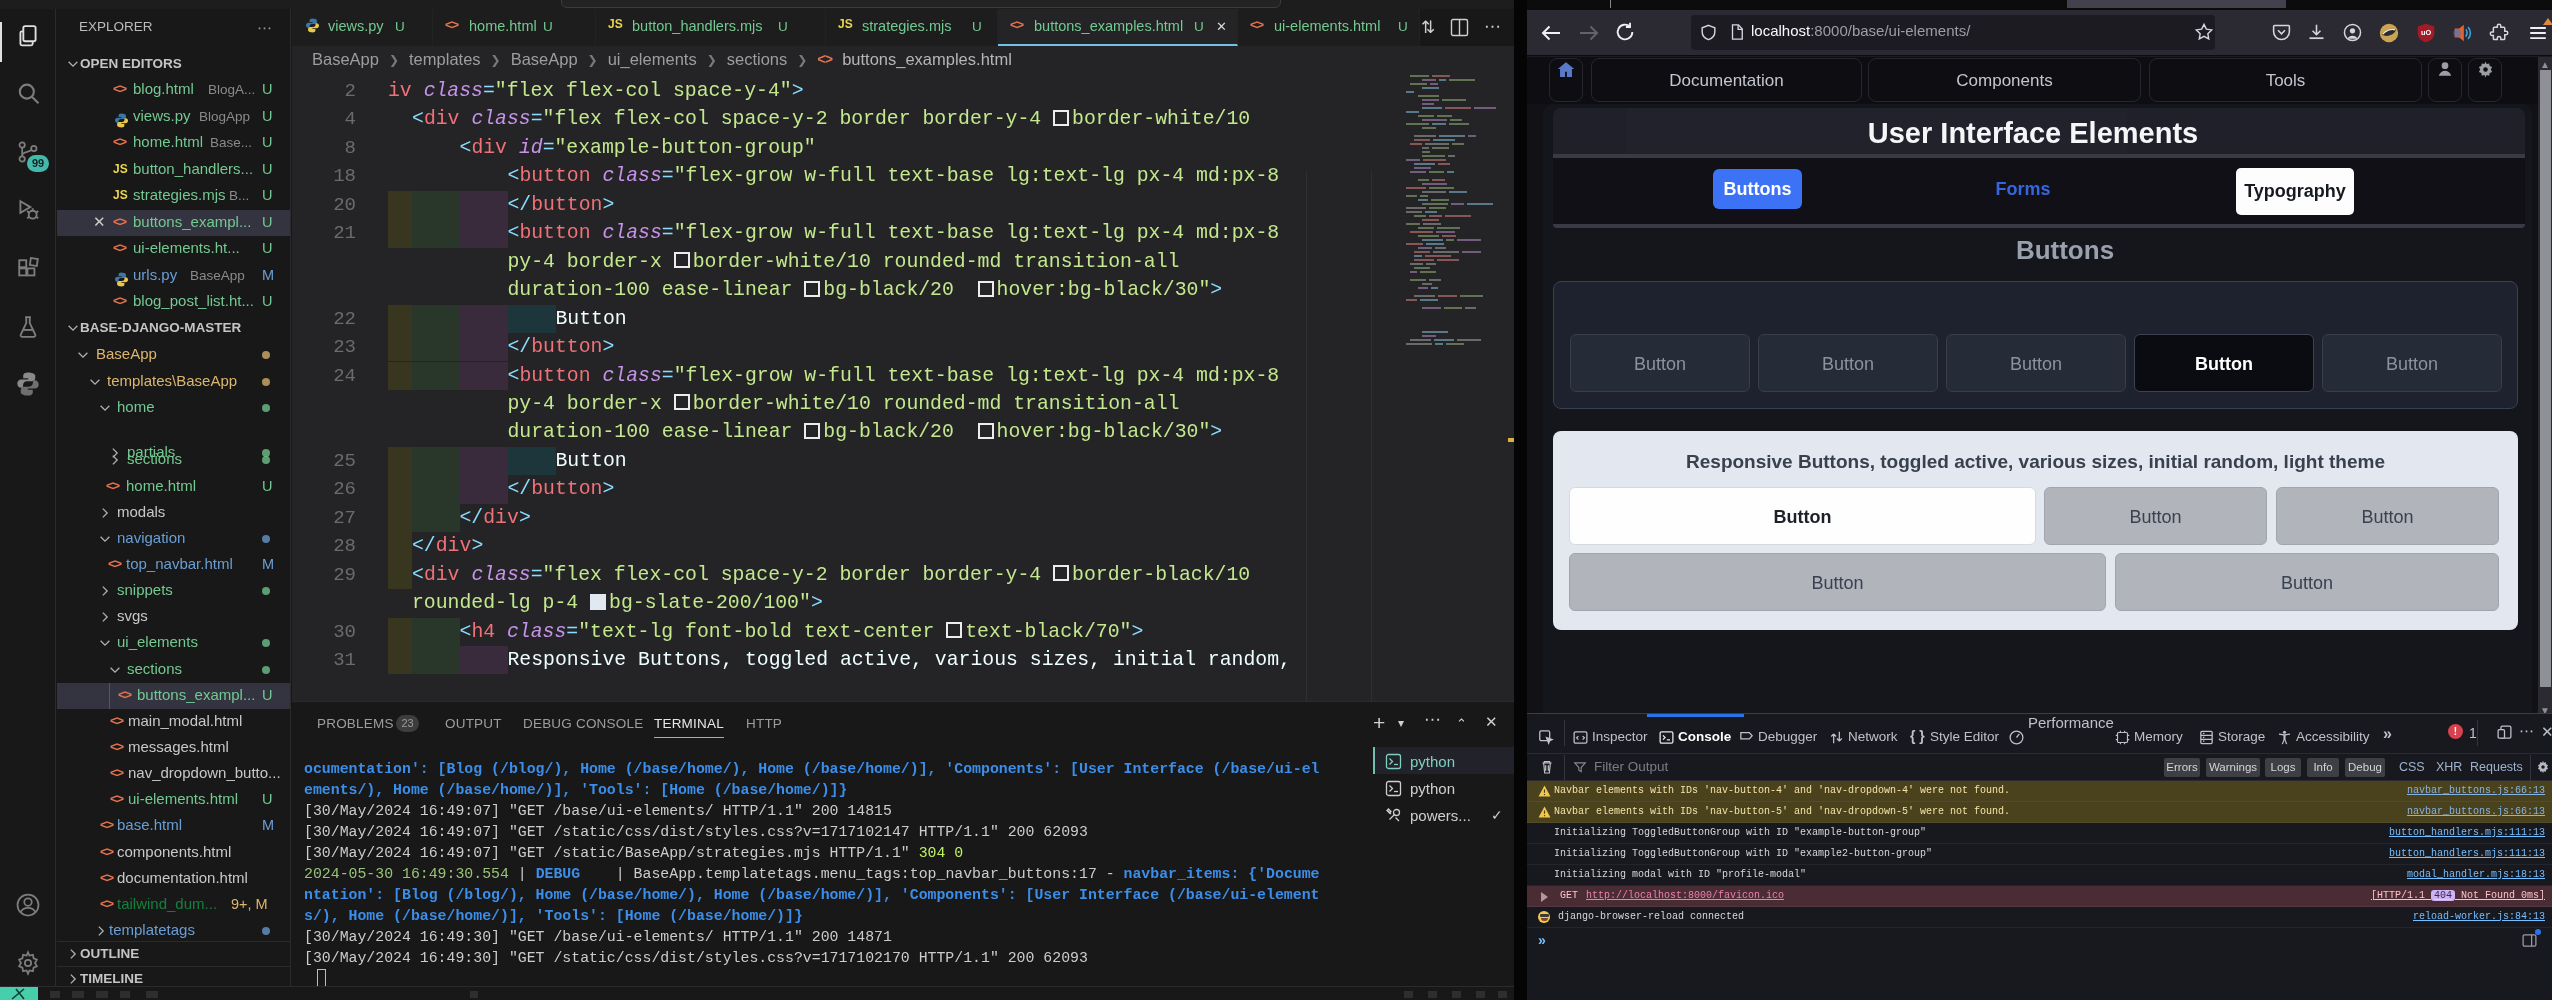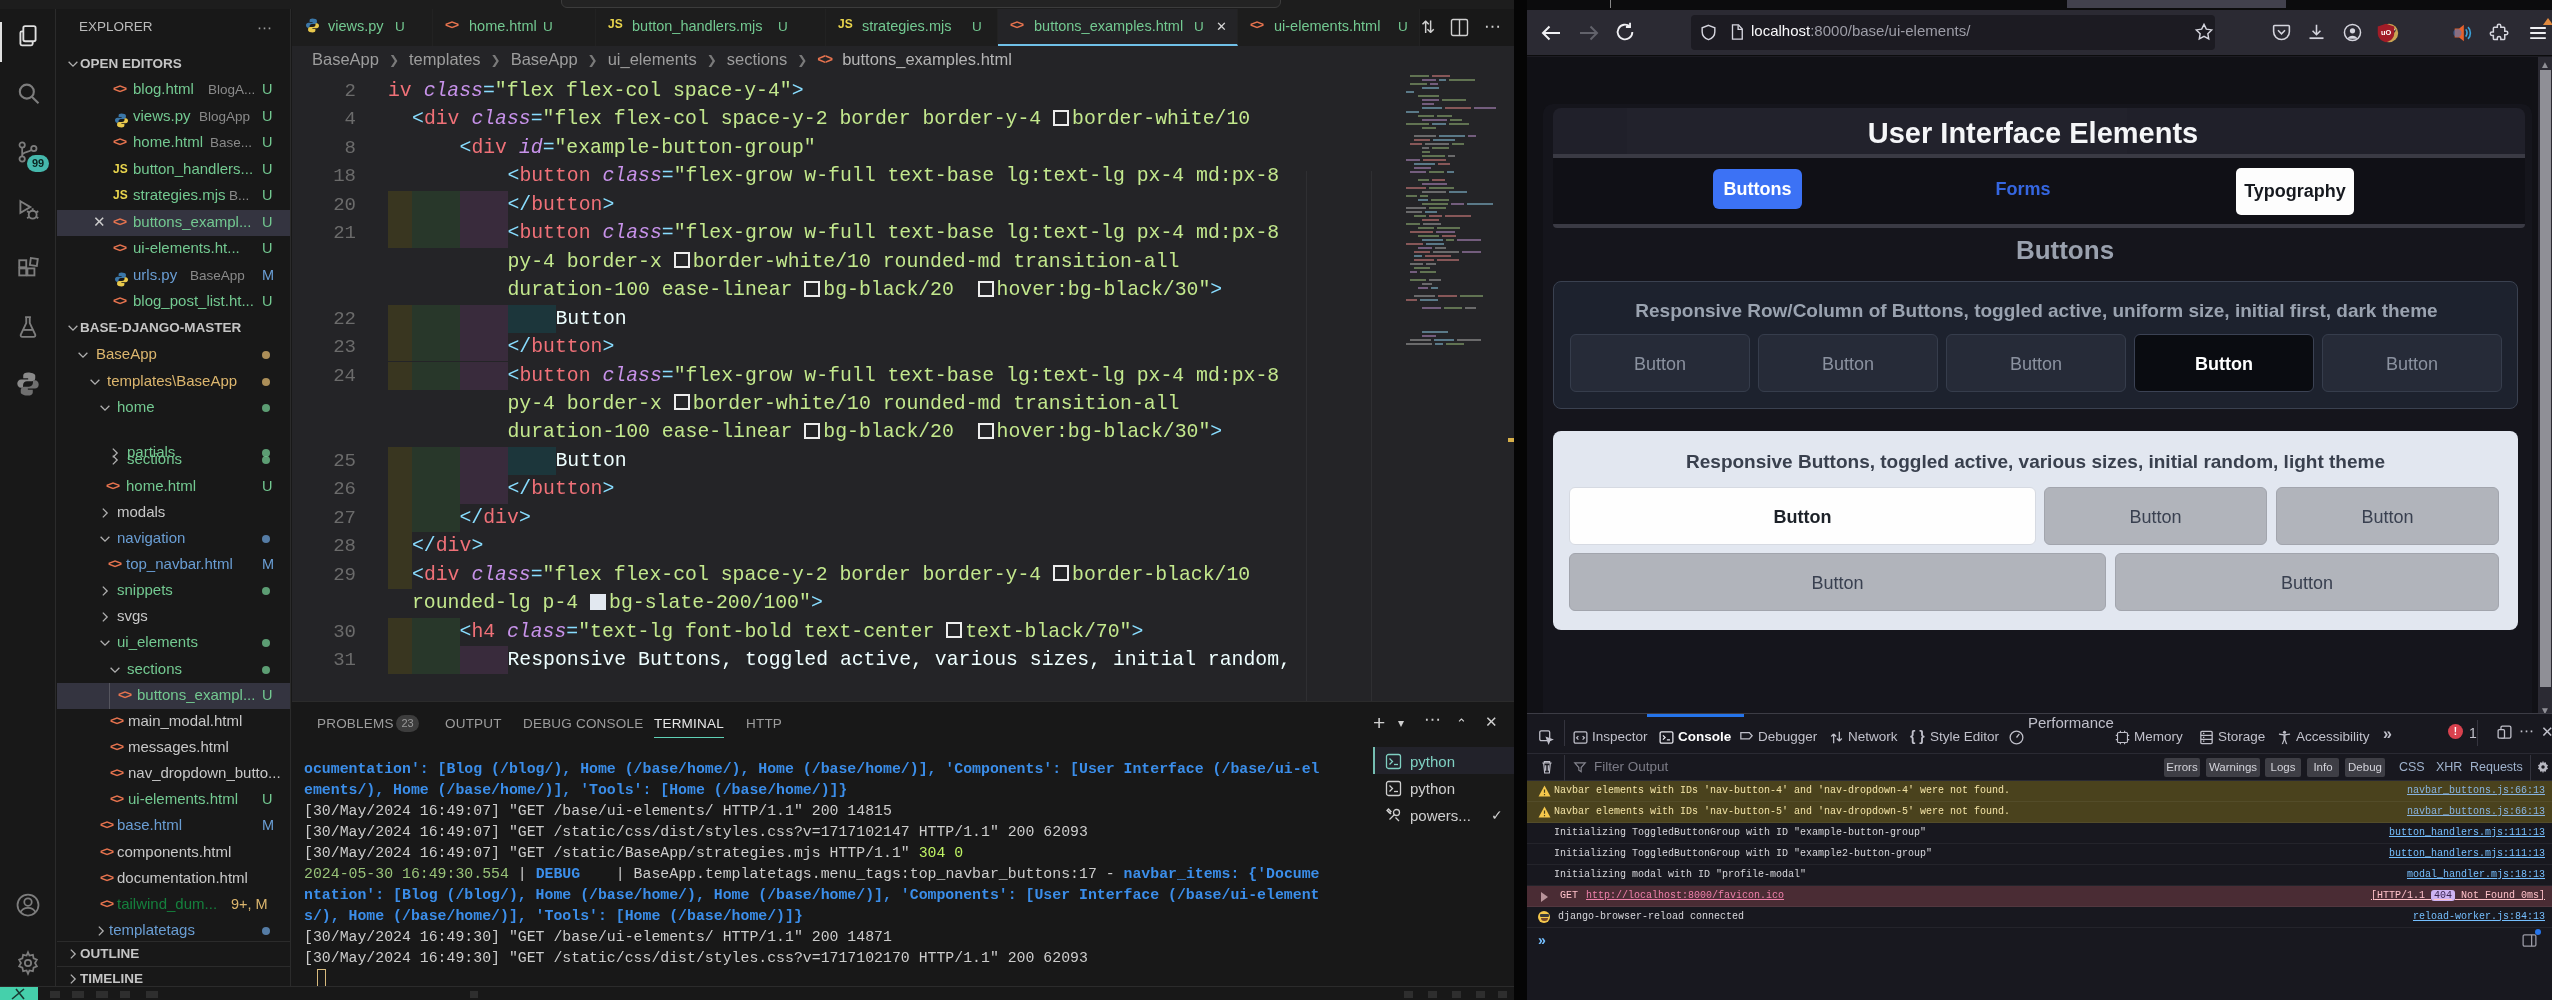--- a/index.html
+++ b/index.html
@@ -679,51 +679,66 @@
       <span style="position:absolute;left:815px;top:12px"><svg width="21" height="21" viewBox="0 0 24 24" fill="none" stroke="#d5d5de" stroke-width="1.7">
           <circle cx="12" cy="12" r="9.2"></circle>
           <circle cx="12" cy="10" r="3" fill="#d5d5de" stroke="none"></circle>
           <path d="M6 19a7 7 0 0 1 12 0" fill="#d5d5de" stroke="none"></path>
         </svg></span>
       <span style="position:absolute;left:851px;top:12px"><svg width="22" height="22" viewBox="0 0 24 24">
           <circle cx="12" cy="12" r="10" fill="#c9a553"></circle>
           <path d="M4 14c3-5 10-8 16-6-2 6-9 9-16 6z" fill="#2b2a33"></path>
           <path d="M5 13.5c3-4 9-6.5 14-5" fill="none" stroke="#f5e9c8" stroke-width="1.4"></path>
         </svg></span>
-      <span style="position:absolute;left:848px;top:12px"><svg width="22" height="22" viewBox="0 0 24 24">
+      <span style="position:absolute;left:888px;top:12px"><svg width="22" height="22" viewBox="0 0 24 24">
           <path d="M12 2l9 3v7c0 5.5-4 9-9 10-5-1-9-4.5-9-10V5z" fill="#a11c27"></path>
           <text x="12" y="14.5" font-size="8" font-weight="bold" fill="#fff" text-anchor="middle" font-family="Liberation Sans">uO</text>
         </svg></span>
       <span style="position:absolute;left:924px;top:12px"><svg width="22" height="22" viewBox="0 0 24 24">
           <path d="M14 3v18l-5-4H4V7h5z" fill="#e8622c"></path>
           <path d="M16 8c2 1.5 2 6 0 8M18.5 5.5c3.5 3 3.5 10 0 13" stroke="#3aa0d8" stroke-width="1.8" fill="none"></path>
           <circle cx="7" cy="12" r="4.5" fill="#3a78c9" opacity=".55"></circle>
         </svg></span>
       <span style="position:absolute;left:962px;top:12px"><svg width="21" height="21" viewBox="0 0 24 24" fill="none" stroke="#d5d5de" stroke-width="1.7">
           <path d="M9.5 4.5a2 2 0 0 1 4 0V6h3.5a1 1 0 0 1 1 1v3.5h1.5a2 2 0 0 1 0 4H18V19a1 1 0 0 1-1 1h-3.5v-1.5a2 2 0 0 0-4 0V20H6a1 1 0 0 1-1-1v-3.5H3.5a2 2 0 0 1 0-4H5V7a1 1 0 0 1 1-1h3.5z"></path>
         </svg></span>
       <span style="position:absolute;left:1000px;top:12px"><svg width="22" height="22" viewBox="0 0 24 24" fill="none" stroke="#f0f0f4" stroke-width="2">
           <path d="M3.5 6.5h17M3.5 12h17M3.5 17.5h17"></path>
         </svg></span>
       <div style="position:absolute;left:1016px;top:8px;width:0;height:0;border-left:5px solid transparent;border-right:5px solid transparent;border-bottom:7px solid #e0893e"></div>
     </div>
     <div id="ffpage">
+      <div id="pgnav">
+        <div class="pgnavitem" style="left:22px;width:34px"><svg style="&quot;margin-top:10px&quot;" width="22" height="22" viewBox="0 0 24 24">
+            <path d="M12 3.5L3 11h2.5v8.5h5.5V14h2v5.5h5.5V11H21z" fill="#5b79c9"></path>
+          </svg></div>
+        <div class="pgnavitem" style="left:64px;width:271px;line-height:44px">Documentation</div>
+        <div class="pgnavitem" style="left:341px;width:273px;line-height:44px">Components</div>
+        <div class="pgnavitem" style="left:622px;width:273px;line-height:44px">Tools</div>
+        <div class="pgnavitem" style="left:901px;width:34px"><svg style="&quot;margin-top:12px&quot;" width="20" height="20" viewBox="0 0 24 24">
+            <circle cx="12" cy="8" r="4" fill="#9d9da6"></circle>
+            <path d="M4.5 20c1.5-4 4.5-6 7.5-6s6 2 7.5 6z" fill="#9d9da6"></path>
+          </svg></div>
+        <div class="pgnavitem" style="left:941px;width:34px"><svg style="&quot;margin-top:11px&quot;" width="21" height="21" viewBox="0 0 24 24" fill="#9d9da6">
+            <path d="M12 2.8l1.2 2.8 3-.6.6 3 2.8 1.2-1.6 2.8 1.6 2.8-2.8 1.2-.6 3-3-.6-1.2 2.8-1.2-2.8-3 .6-.6-3-2.8-1.2 1.6-2.8-1.6-2.8 2.8-1.2.6-3 3 .6z"></path>
+            <circle cx="12" cy="12" r="2.6" fill="#0d0d12"></circle>
+          </svg></div>
+      </div>
       <div style="position:absolute;left:16px;top:47px;width:989px;height:666px;background:#15151c;border-radius:10px 10px 0 0"></div>
       <div style="position:absolute;left:26px;top:51px;width:972px;height:46px;background:#20202a;border-radius:8px 8px 0 0"></div>
       <div style="position:absolute;left:100px;top:51px;width:500px;height:46px;background:#23232e;opacity:.5"></div>
       <div style="position:absolute;left:26px;top:97px;width:972px;height:4px;background:#3a3a44"></div>
       <div style="position:absolute;left:26px;top:101px;width:972px;height:66px;background:#101016"></div>
       <div style="position:absolute;left:26px;top:167px;width:972px;height:4px;background:#3a3a44;border-radius:0 0 8px 8px"></div>
       <div style="position:absolute;left:256px;top:60px;width:500px;height:40px;color:#f5f6f8;font-size:29px;font-weight:700;text-align:center;white-space:nowrap">User Interface Elements</div>
       <div style="position:absolute;left:186px;top:112px;width:89px;height:40px;background:#3c72f5;border-radius:6px;color:#fff;font-weight:700;font-size:18px;text-align:center;line-height:40px">Buttons</div>
       <div style="position:absolute;left:466px;top:122px;width:60px;color:#3566e0;font-weight:700;font-size:18px;text-align:center">Forms</div>
       <div style="position:absolute;left:709px;top:111px;width:118px;height:47px;background:#fdfdfd;border-radius:5px;color:#16191f;font-weight:700;font-size:18px;text-align:center;line-height:47px">Typography</div>
       <div style="position:absolute;left:373px;top:178px;width:330px;color:#9aa1ae;font-size:26px;font-weight:700;text-align:center">Buttons</div>
       <div class="card" id="darkcard" style="top:224px;left:26px;width:965px;height:128px">
-        <div style="position:absolute;left:0;top:18px;width:965px;text-align:center;color:#9aa3b0;font-size:19px;font-weight:700">Responsive Row/Column of Buttons, toggled active, uniform size, initial first, dark theme</div>
         <div class="dbtn" style="left:16px;top:52px;width:180px;height:58px;line-height:58px;">Button</div>
         <div class="dbtn" style="left:204px;top:52px;width:180px;height:58px;line-height:58px;">Button</div>
         <div class="dbtn" style="left:392px;top:52px;width:180px;height:58px;line-height:58px;">Button</div>
         <div class="dbtn" style="left:580px;top:52px;width:180px;height:58px;line-height:58px;background:#0a0c11;color:#fff;font-weight:700;border-color:#3b4254;">Button</div>
         <div class="dbtn" style="left:768px;top:52px;width:180px;height:58px;line-height:58px;">Button</div>
       </div>
       <div class="card" id="lightcard" style="top:374px;left:26px;width:965px;height:199px">
         <div style="position:absolute;left:0;top:20px;width:965px;text-align:center;color:#39404e;font-size:19px;font-weight:700">Responsive Buttons, toggled active, various sizes, initial random, light theme</div>
         <div class="lbtn" style="left:16px;top:56px;width:467px;height:58px;line-height:58px;background:#fefefe;border-color:#d6dae2;color:#1c2128;font-weight:700">Button</div>
         <div class="lbtn" style="left:491px;top:56px;width:223px;height:58px;line-height:58px">Button</div>

